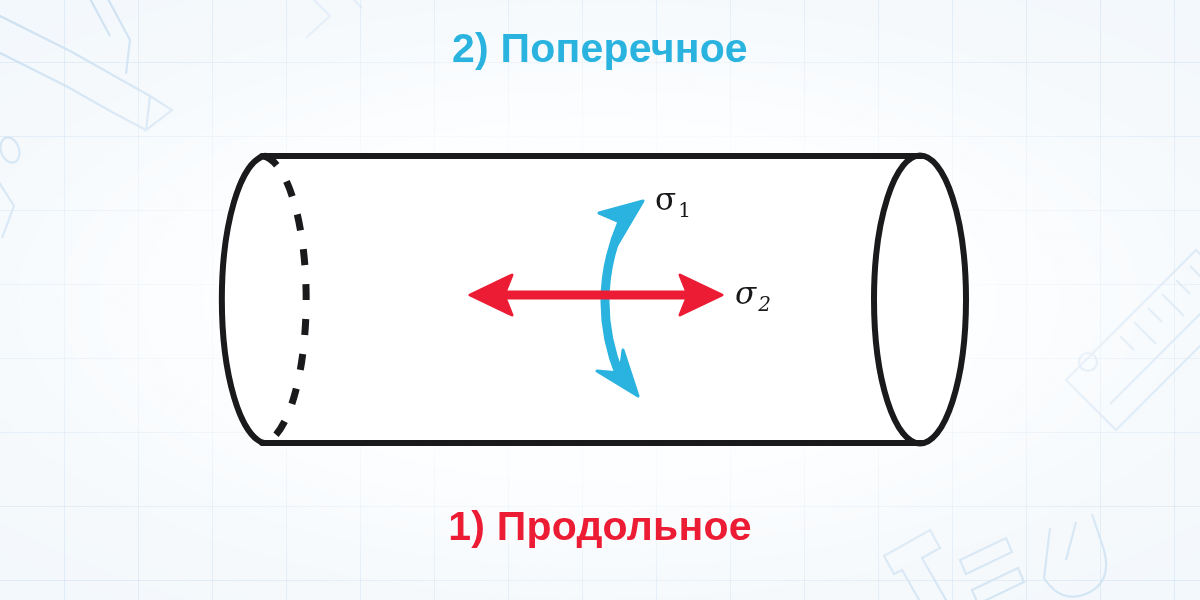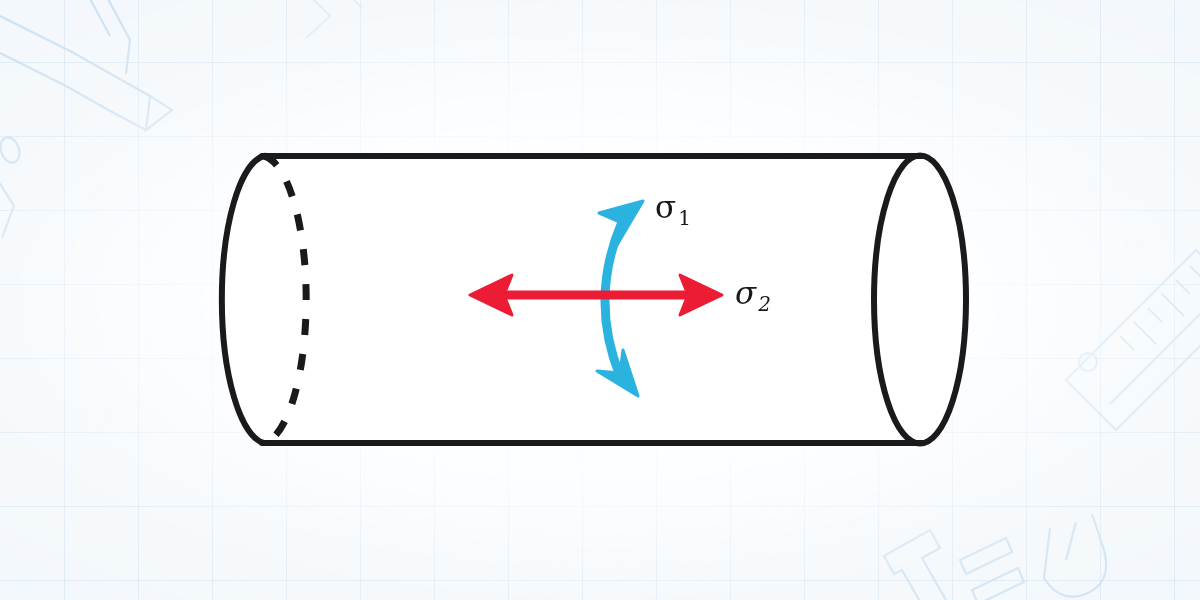--- a/index.html
+++ b/index.html
@@ -88,21 +88,21 @@
     font-family: "DejaVu Serif", serif;
     font-size: 31px;
     line-height: 1;
     white-space: nowrap;
   }
   .sigma-label .sub {
     font-size: 20px;
     vertical-align: sub;
     padding-left: 2px;
   }
-  #sigma1-label { left: 655px; top: 192px; }
+  #sigma1-label { left: 655px; top: 184px; }
   #sigma2-label { left: 735px; top: 278px; font-style: italic; }
 </style>
 </head>
 <body>
 
 <div id="scene">
 
   <div id="grid-background"></div>
 
   <svg id="watermarks" width="1200" height="600" viewBox="0 0 1200 600">
@@ -169,15 +169,17 @@
       <line x1="492" y1="295" x2="700" y2="295" stroke="#ec1c35" stroke-width="9" stroke-linecap="butt"></line>
       <path d="M470 295 L512 275 L504 295 L512 315 Z" fill="#ec1c35" stroke="#ec1c35" stroke-width="3" stroke-linejoin="round"></path>
       <path d="M722 295 L680 275 L688 295 L680 315 Z" fill="#ec1c35" stroke="#ec1c35" stroke-width="3" stroke-linejoin="round"></path>
     </g>
   </svg>
 
   <div class="sigma-label" id="sigma1-label"><span>σ</span><span class="sub">1</span></div>
 
   <div class="sigma-label" id="sigma2-label"><span>σ</span><span class="sub">2</span></div>
 
+  <div class="caption" id="caption-top">2) Поперечное</div>
 
+  <div class="caption" id="caption-bottom">1) Продольное</div>
 
 </div>
 
 </body></html>

